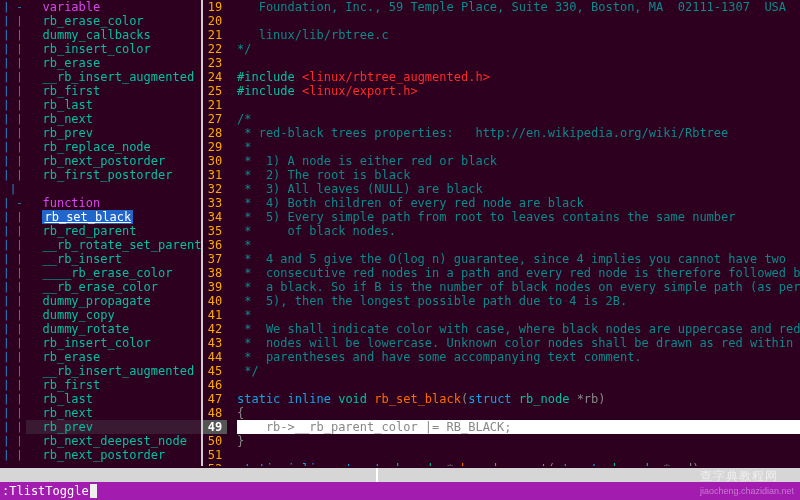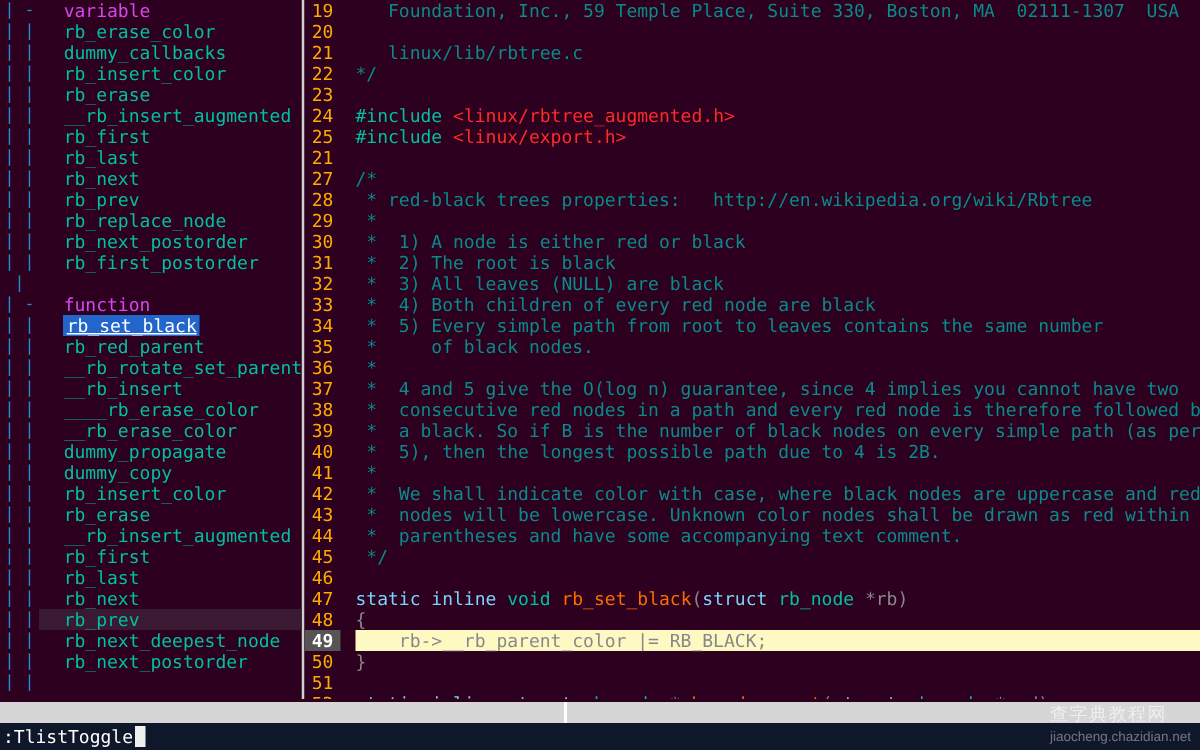--- a/index.html
+++ b/index.html
@@ -50,37 +50,37 @@
     text-align:center;
     color:#ffaa00;
     padding-right:6px;
     flex-shrink:0;
   }
   .gutter .ln { height:14px; }
   .gutter .ln.curr { background:#555; color:#fff; font-weight:bold;}
   .source { flex:1; padding-left:4px; overflow:hidden;}
   .source .row { height:14px; white-space:pre; }
   .c-comment { color:#0a8a8a; }
-  .c-kw { color:#7dd3fc; }
+  .c-kw { color:#0ea5e9; }
   .c-inc { color:#00c0a0; }
   .c-incfile { color:#ff2a2a; }
   .c-type { color:#00c0a0; }
   .c-fn { color:#ff6a00; }
-  .cursor-line { background:#fef9c3; }
+  .cursor-line { background:#ffffff; }
   .statusbar {
     position:absolute; left:0; bottom:18px; height:14px; width:100%;
     background:#d6d6d6; color:#000; display:flex; font-size:11px;
     white-space:pre;
   }
   .statusbar .seg { padding:16px 4px; }
   .statusbar .split { width:2px; background:#fff; }
   .statusbar .grow { flex:1; }
   .cmdline {
     position:absolute; left:0; bottom:0; height:18px; width:100%;
-    background:#0f172a; color:#fff; font-size:12px; line-height:18px;
+    background:#a21caf; color:#fff; font-size:12px; line-height:18px;
     padding-left:2px; display:flex; align-items:center;
   }
   .cmd-cursor {
     width:7px; height:14px; background:#f0f0f0; display:inline-block;
     margin-left:1px;
   }
   .watermark {
     position:absolute; right:6px; bottom:2px;
     font-family:sans-serif; font-size:12px;
     color:rgba(255,255,255,0.6); letter-spacing:1px;
@@ -146,20 +146,21 @@
       <div class="tag-line">  <span class="tag-name"></span></div>
       <div class="tag-line">  <span class="tag-header">function</span></div>
       <div class="tag-line">  <span class="tag-sel">rb_set_black</span></div>
       <div class="tag-line">  <span class="tag-name">rb_red_parent</span></div>
       <div class="tag-line">  <span class="tag-name">__rb_rotate_set_parents</span></div>
       <div class="tag-line">  <span class="tag-name">__rb_insert</span></div>
       <div class="tag-line">  <span class="tag-name">____rb_erase_color</span></div>
       <div class="tag-line">  <span class="tag-name">__rb_erase_color</span></div>
       <div class="tag-line">  <span class="tag-name">dummy_propagate</span></div>
       <div class="tag-line">  <span class="tag-name">dummy_copy</span></div>
+      <div class="tag-line">  <span class="tag-name">dummy_rotate</span></div>
       <div class="tag-line">  <span class="tag-name">rb_insert_color</span></div>
       <div class="tag-line">  <span class="tag-name">rb_erase</span></div>
       <div class="tag-line">  <span class="tag-name">__rb_insert_augmented</span></div>
       <div class="tag-line">  <span class="tag-name">rb_first</span></div>
       <div class="tag-line">  <span class="tag-name">rb_last</span></div>
       <div class="tag-line">  <span class="tag-name">rb_next</span></div>
       <div class="tag-line hl-line">  <span class="tag-name">rb_prev</span></div>
       <div class="tag-line">  <span class="tag-name">rb_next_deepest_node</span></div>
       <div class="tag-line">  <span class="tag-name">rb_next_postorder</span></div>
     </div>

